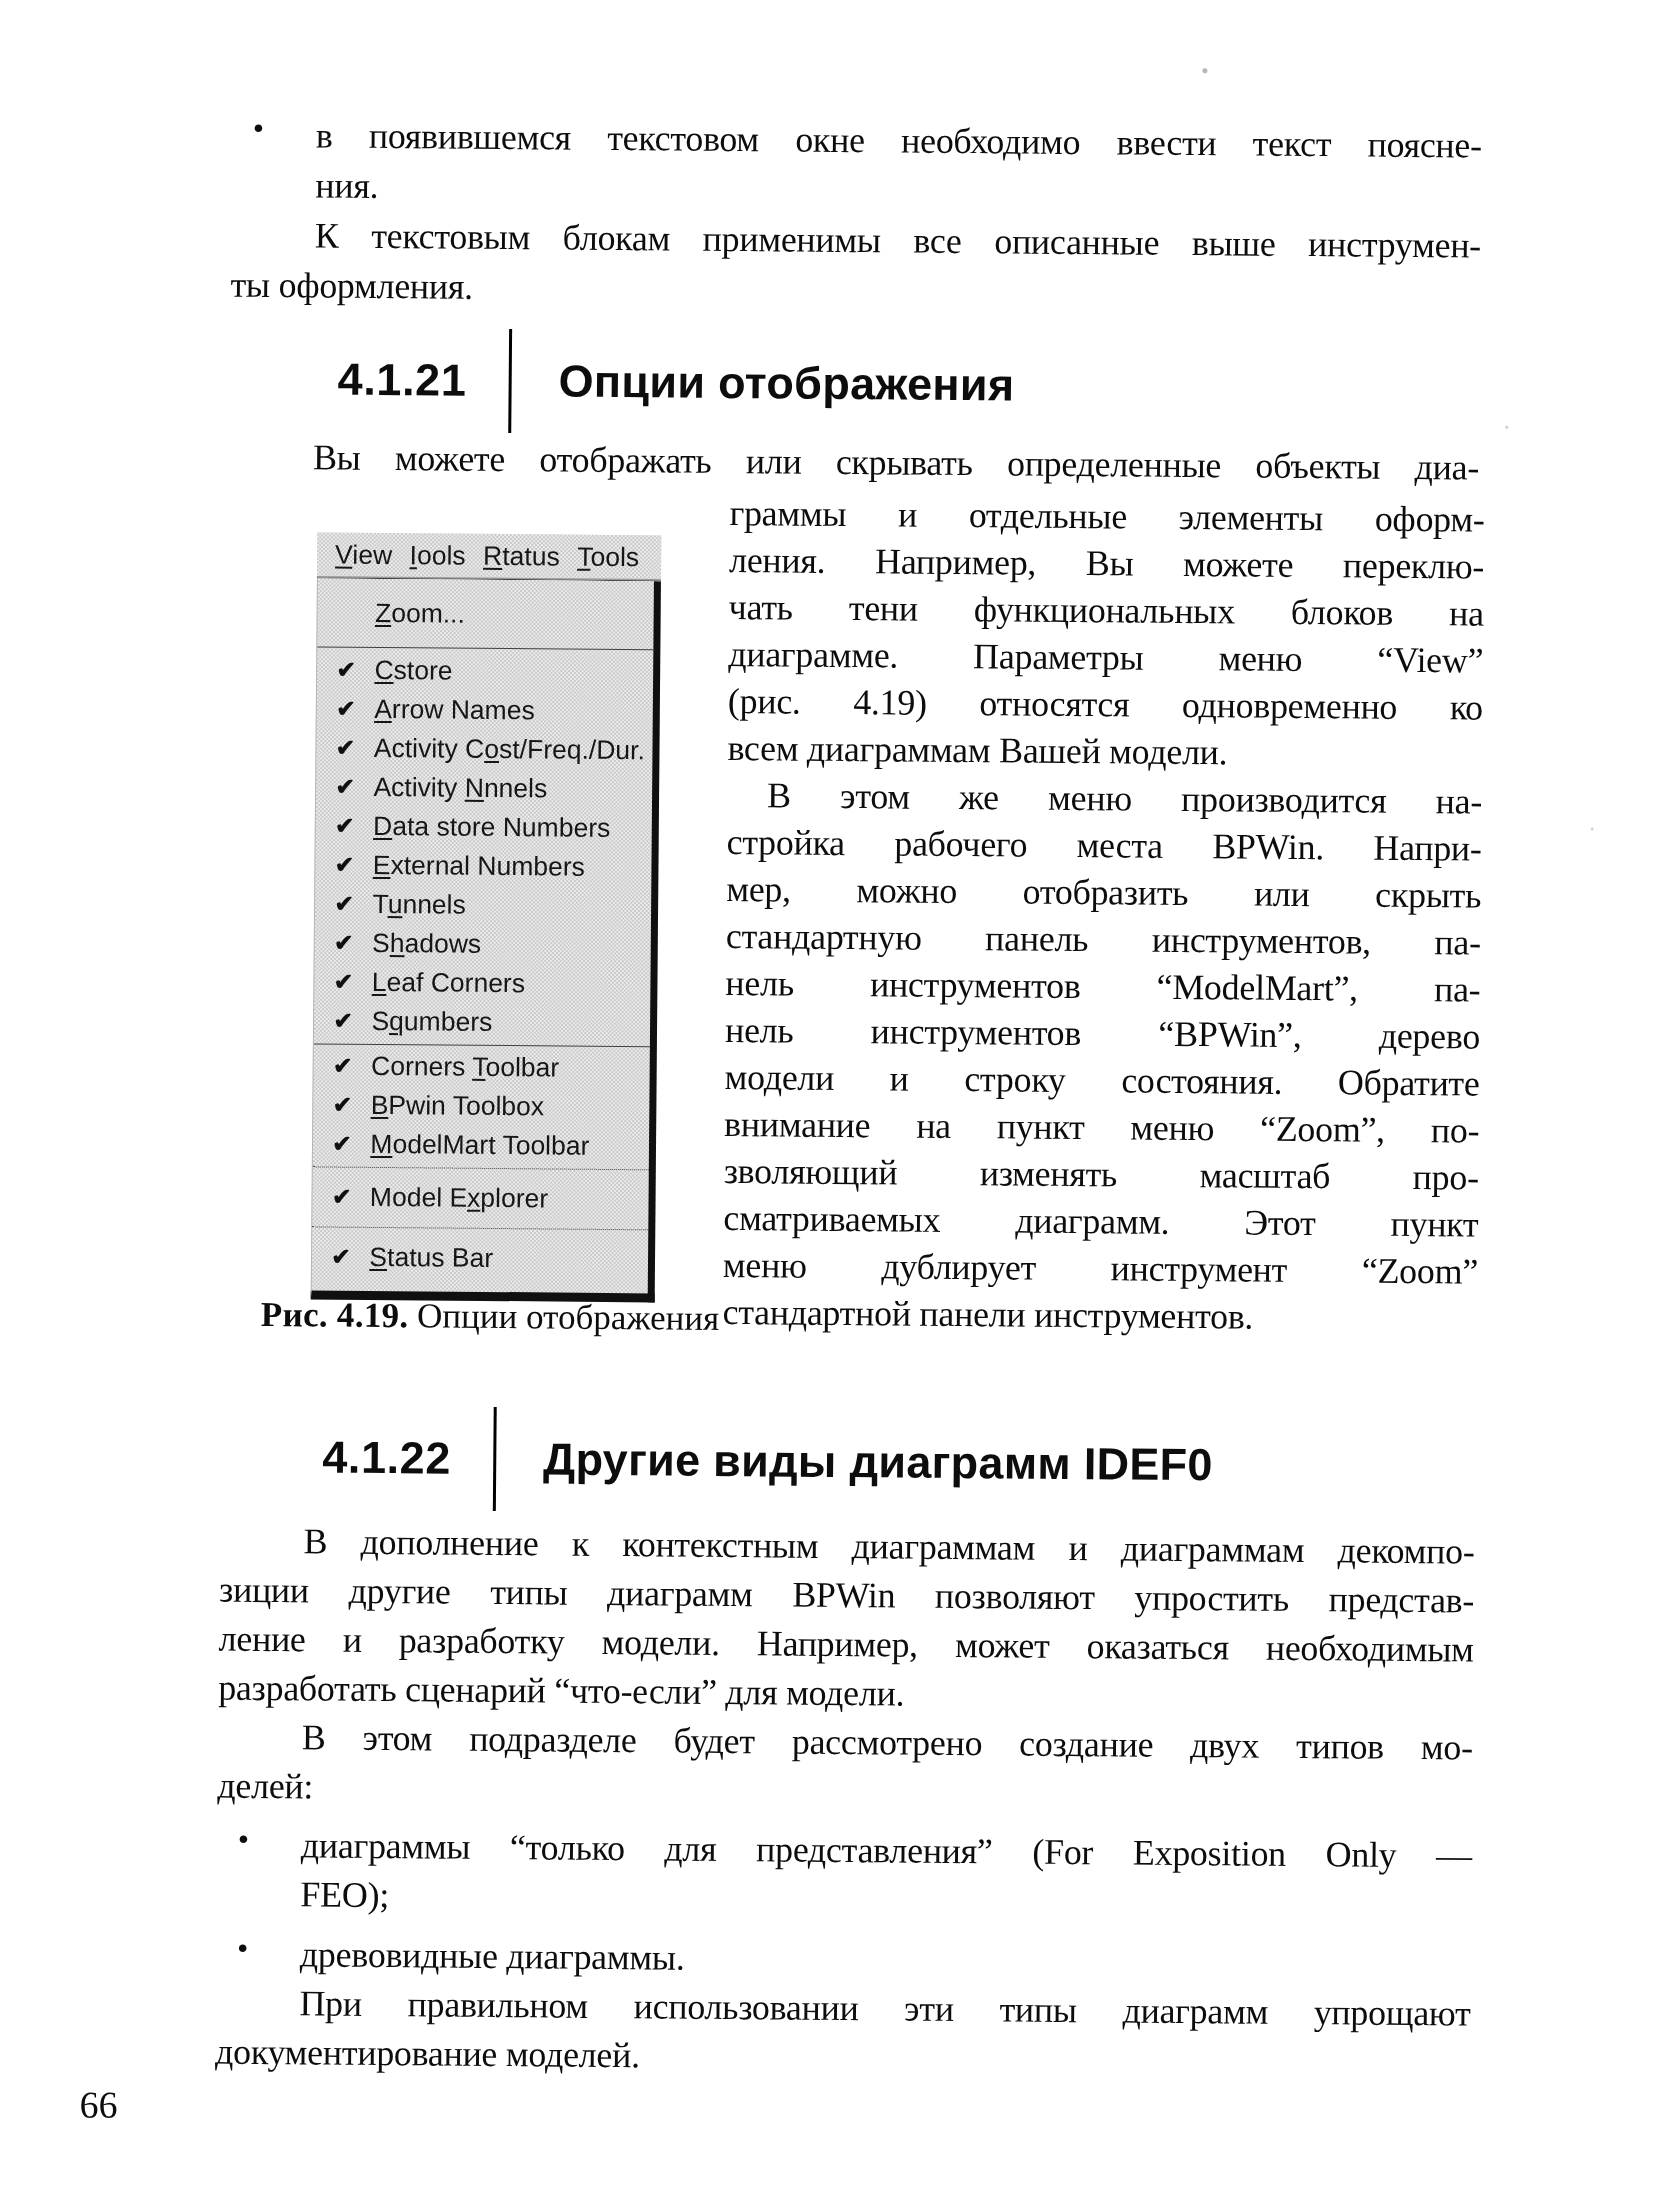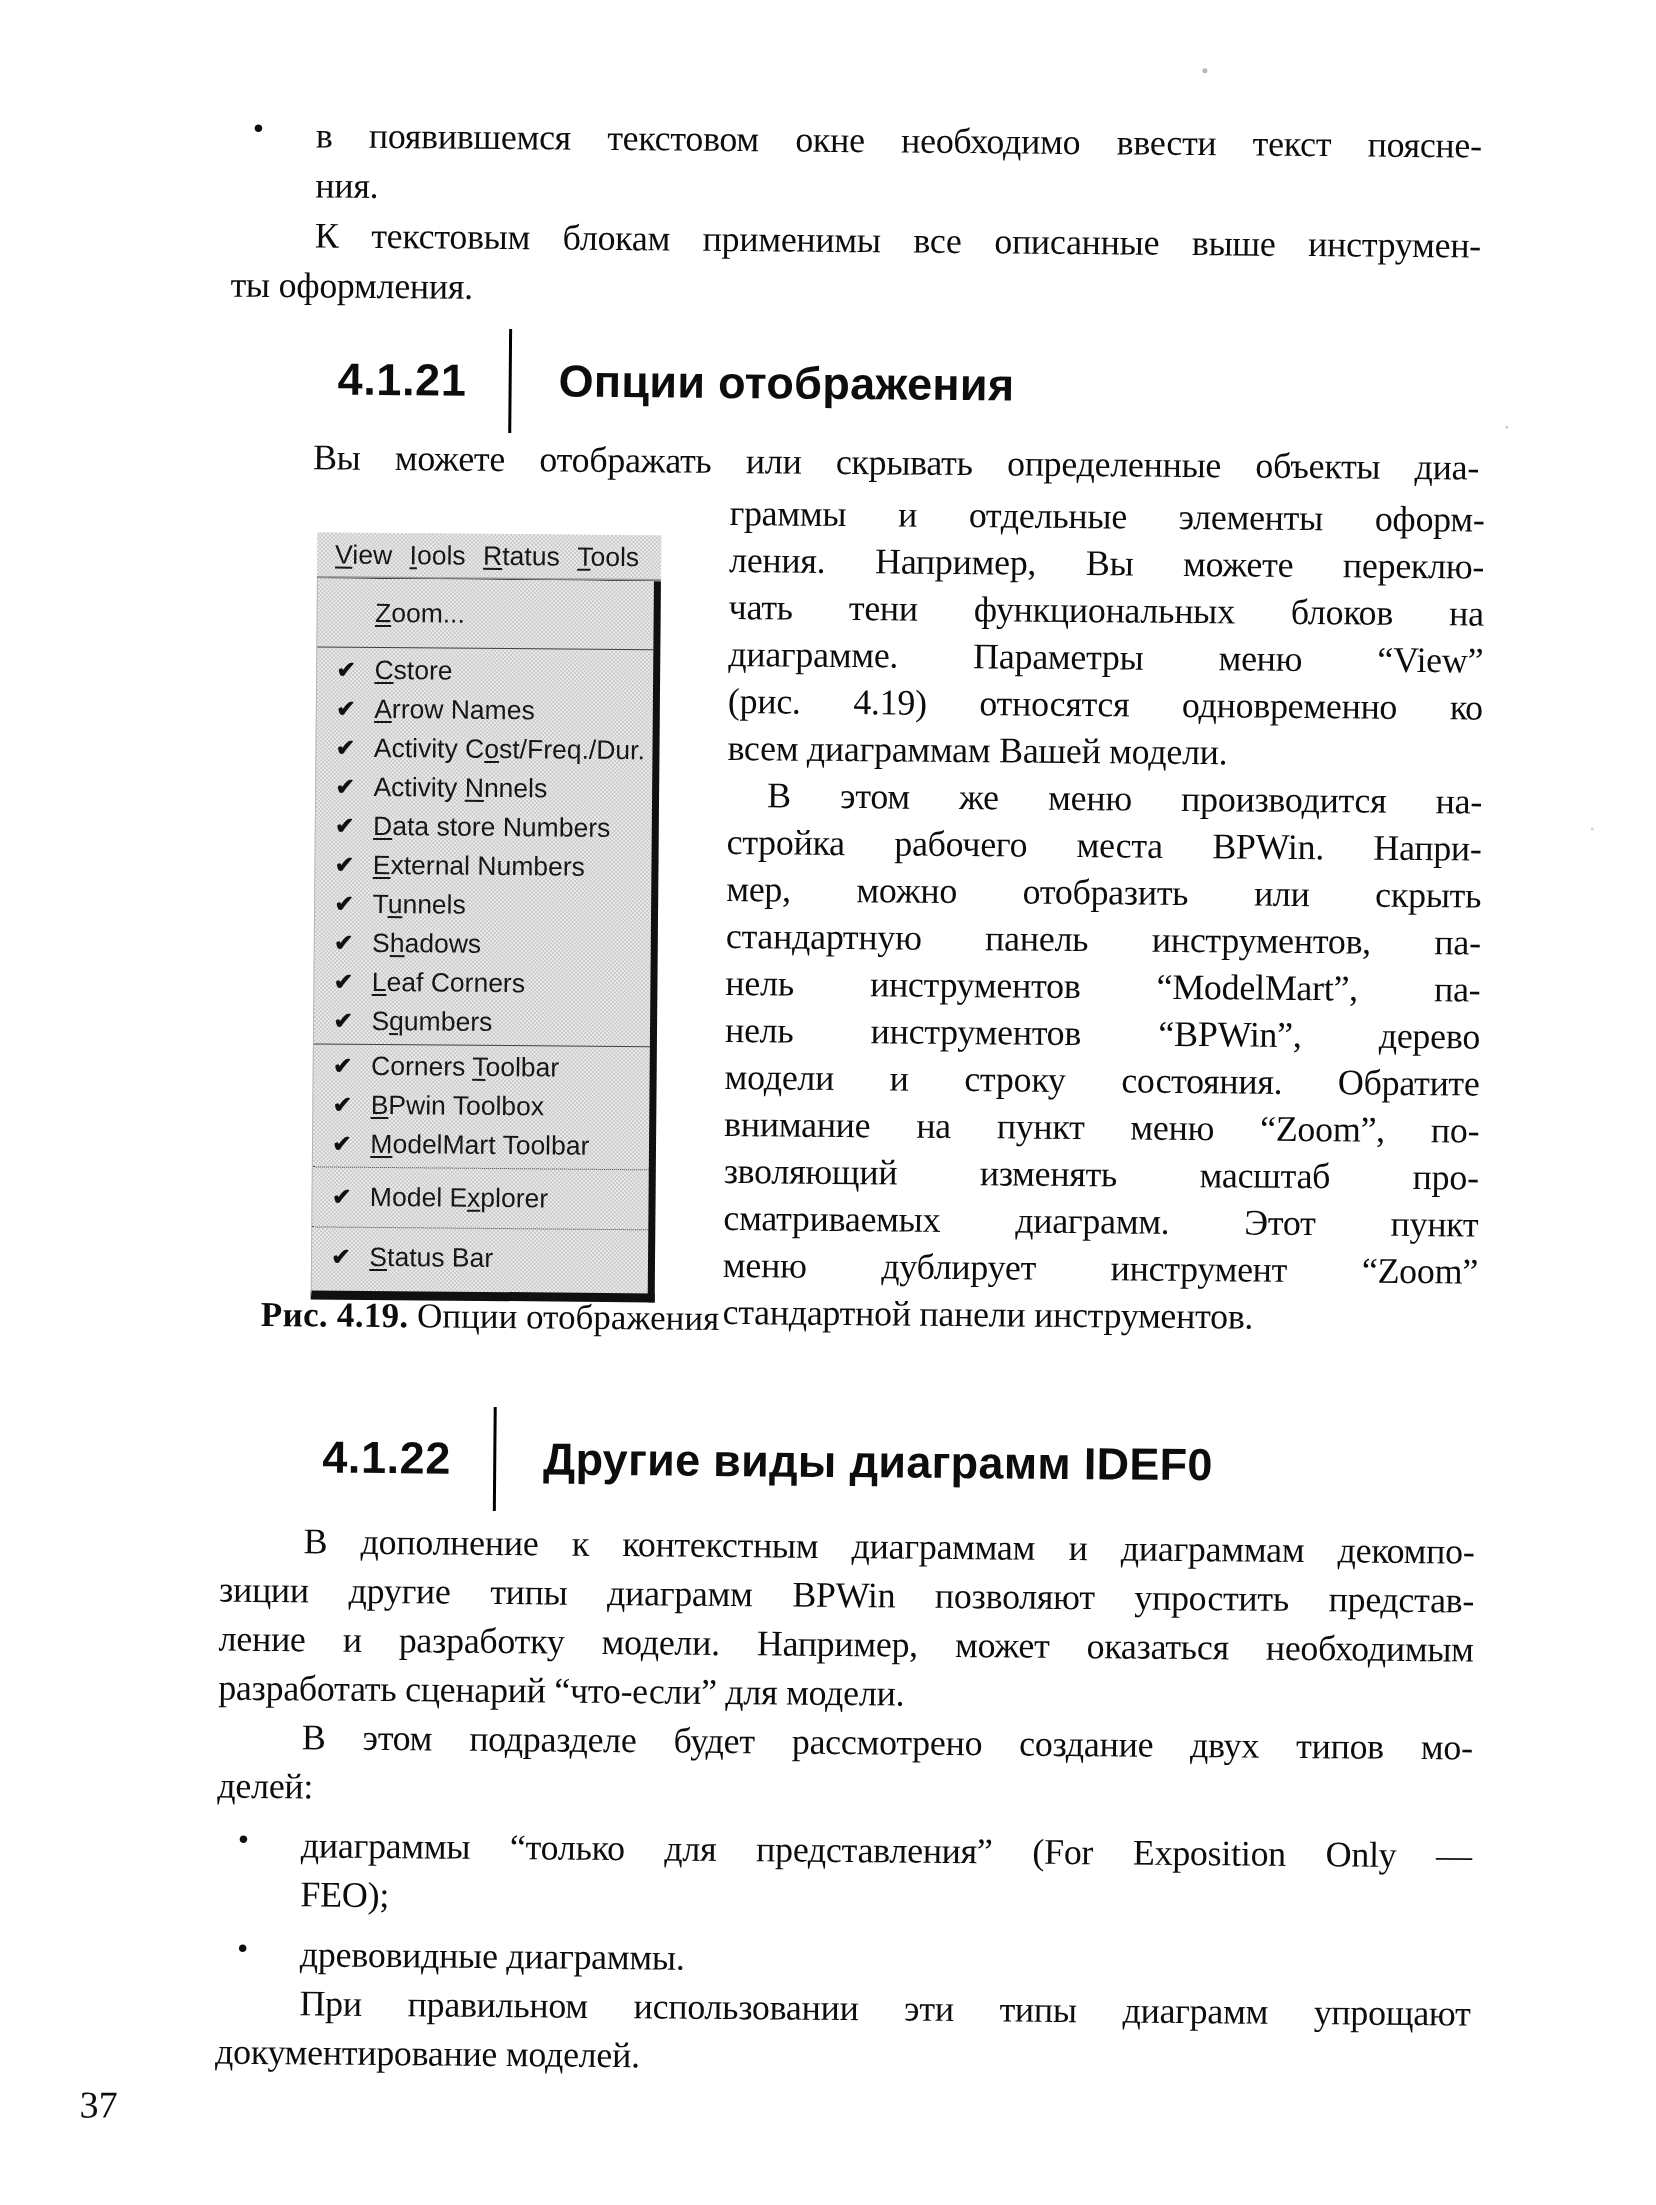--- a/index.html
+++ b/index.html
@@ -211,20 +211,20 @@
     </div>
     <div class="pline ll" style="line-height:49px;padding-left:84px;">FEO);</div>
     <div class="bullet-row" style="margin-top:10.4px;">
       <span class="bullet-dot">•</span>
       <div class="pline ll" style="line-height:49px;">древовидные диаграммы.</div>
     </div>
     <div class="pline jl ind" style="line-height:49px;">При правильном использовании эти типы диаграмм упрощают</div>
     <div class="pline ll" style="line-height:49px;">документирование моделей.</div>
   </div>
 
-  <div class="pagenum">37</div>
+  <div class="pagenum">66</div>
 
   <div class="speck" style="left:1203px;top:60px;width:4.5px;height:4.5px;opacity:.55;"></div>
   <div class="speck" style="left:1509px;top:415px;width:3.2px;height:3.2px;opacity:.4;"></div>
   <div class="speck" style="left:1598px;top:816px;width:3.2px;height:3.2px;opacity:.35;"></div>
 
 </div>
 
 
 </body></html>

